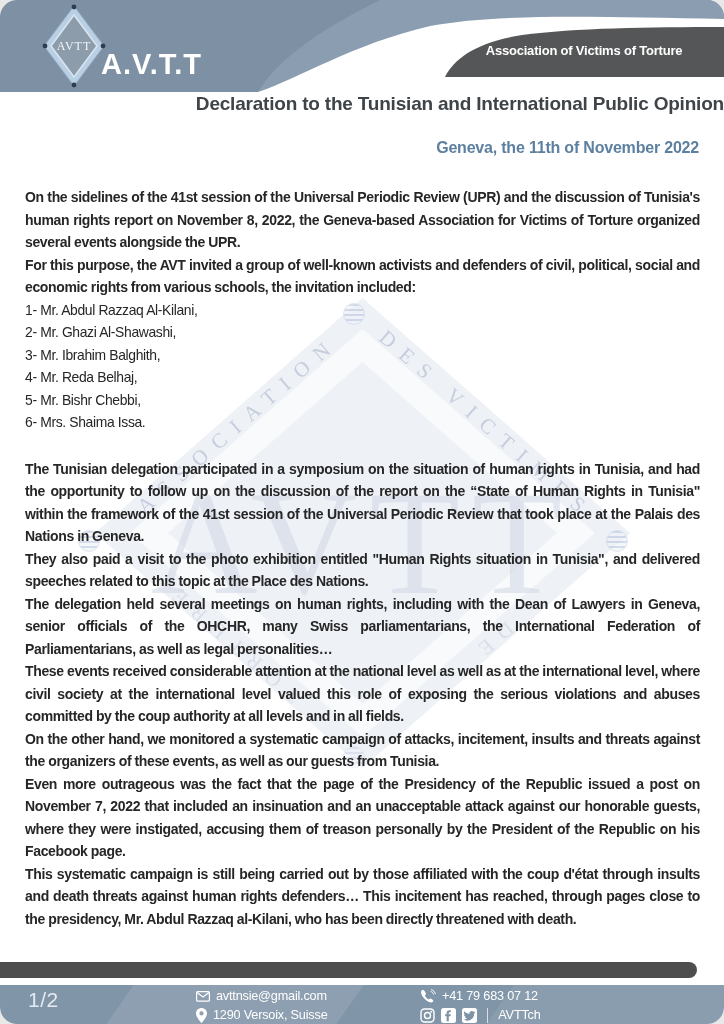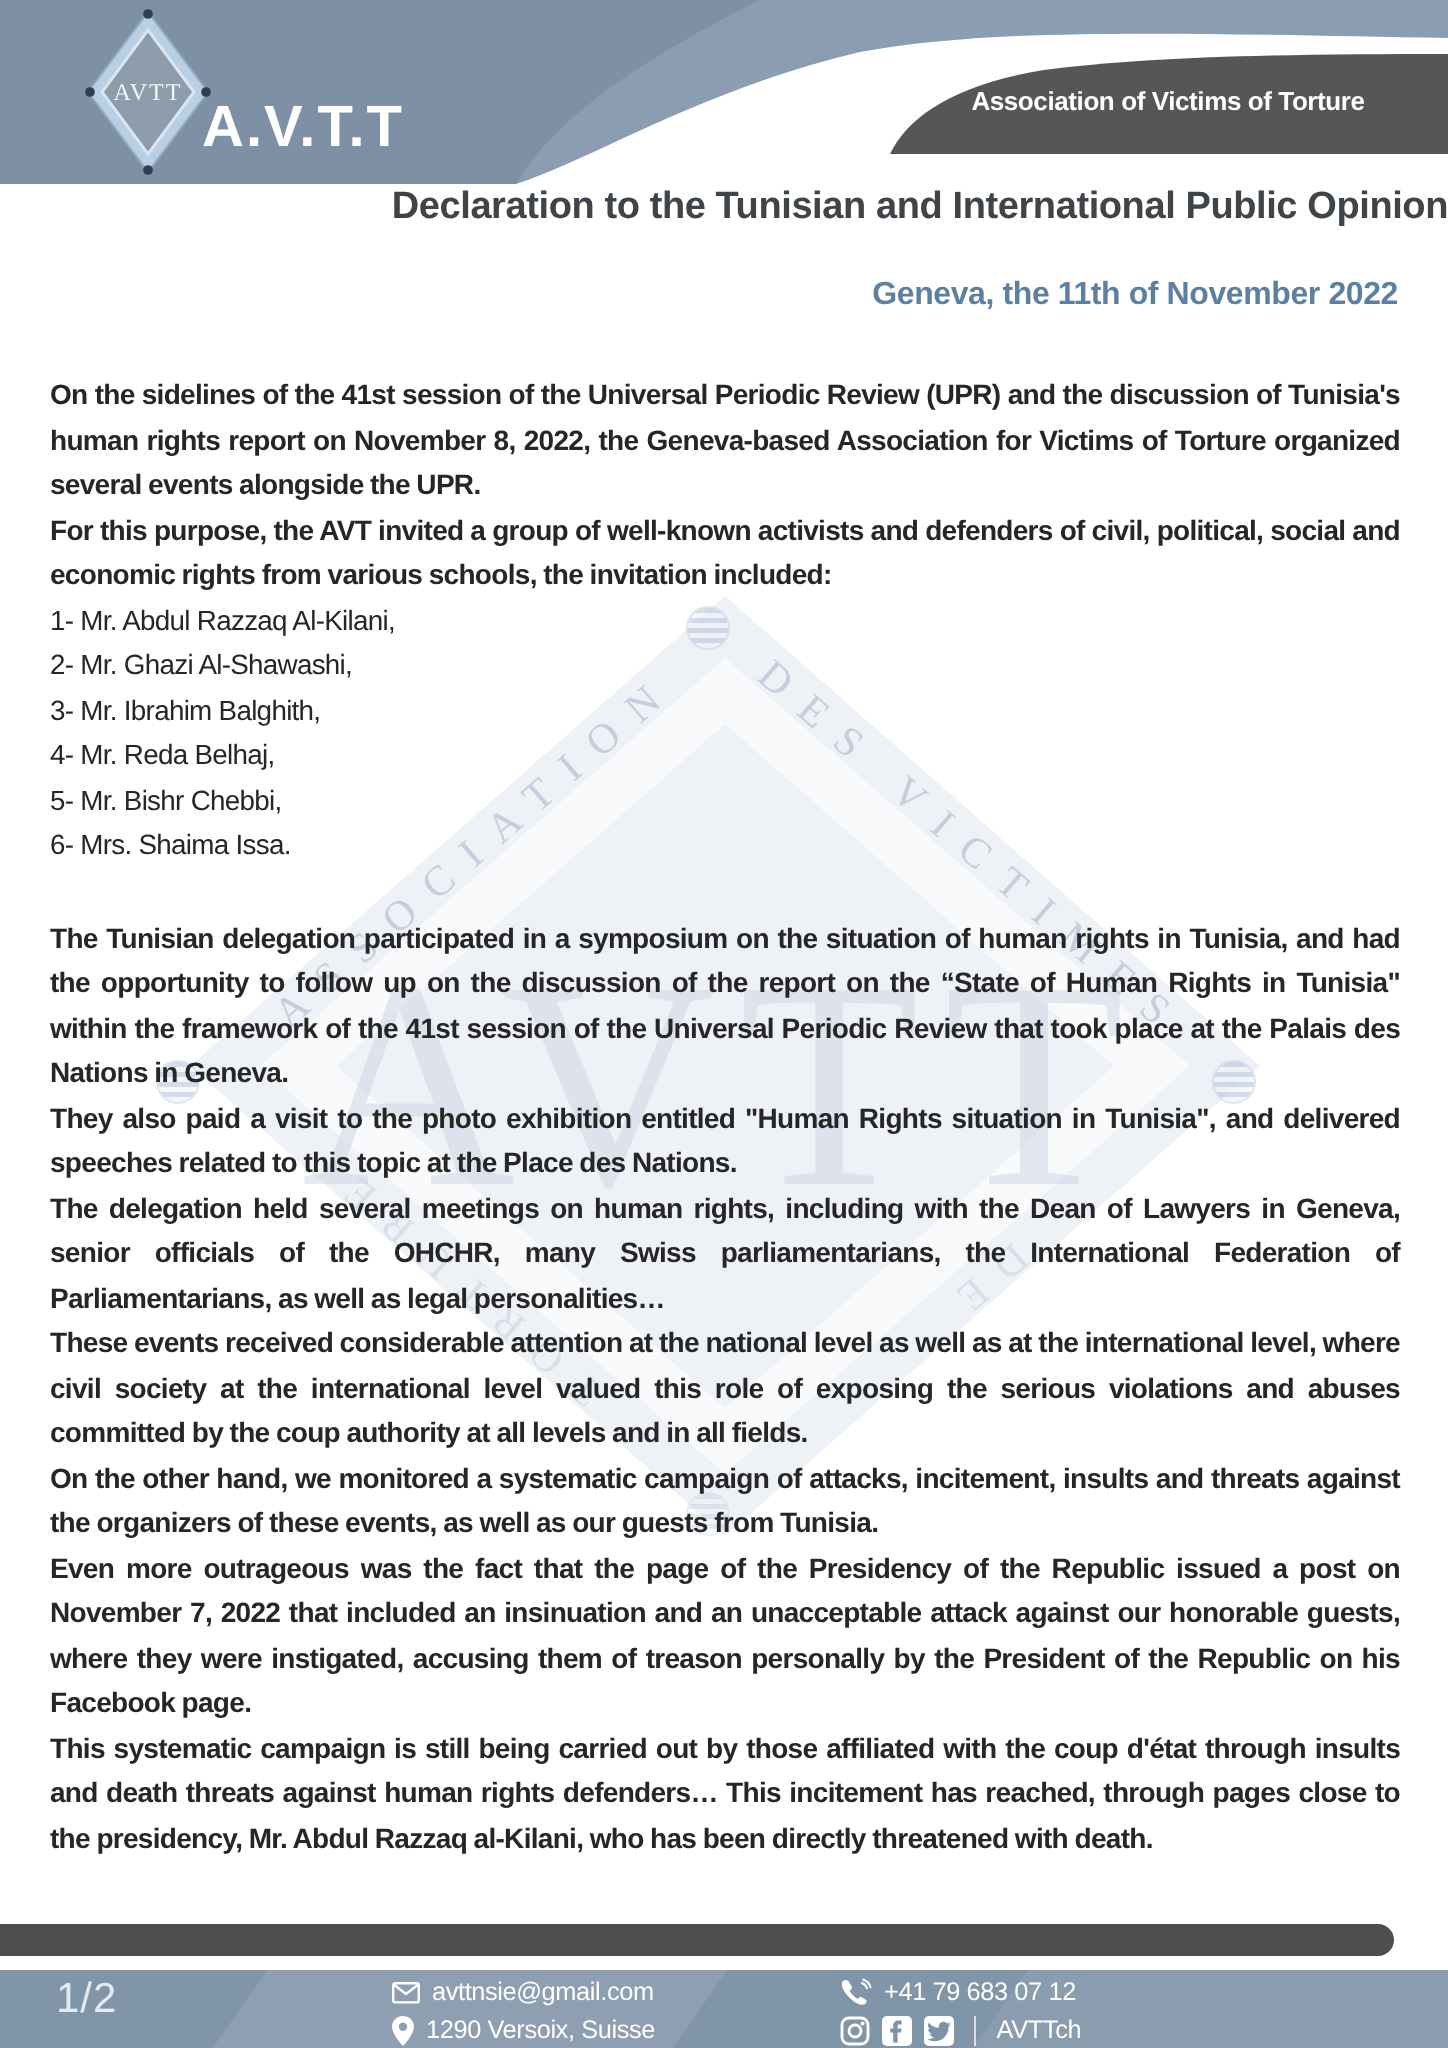--- a/index.html
+++ b/index.html
@@ -1,19 +1,20 @@
 <!DOCTYPE html>
 <html><head>
 <meta charset="utf-8">
 <style>
   html,body{margin:0;padding:0;background:#e8e8e8;}
   .page{
     position:relative; width:724px; height:1024px; margin:0 auto;
     background:#ffffff; overflow:hidden;
     font-family:"Liberation Sans", sans-serif;
+    border-radius:17px;
   }
   
   .header-svg{position:absolute;top:0;left:0;z-index:3;}
   .logo{position:absolute;top:0;left:0;z-index:4;}
   .brand-text{
     position:absolute; left:101px; top:48px; z-index:5;
     color:#ffffff; font-size:29px; font-weight:800; letter-spacing:1px;
   }
   .banner-label{
     position:absolute; left:452px; right:8px; top:43px; z-index:5;

